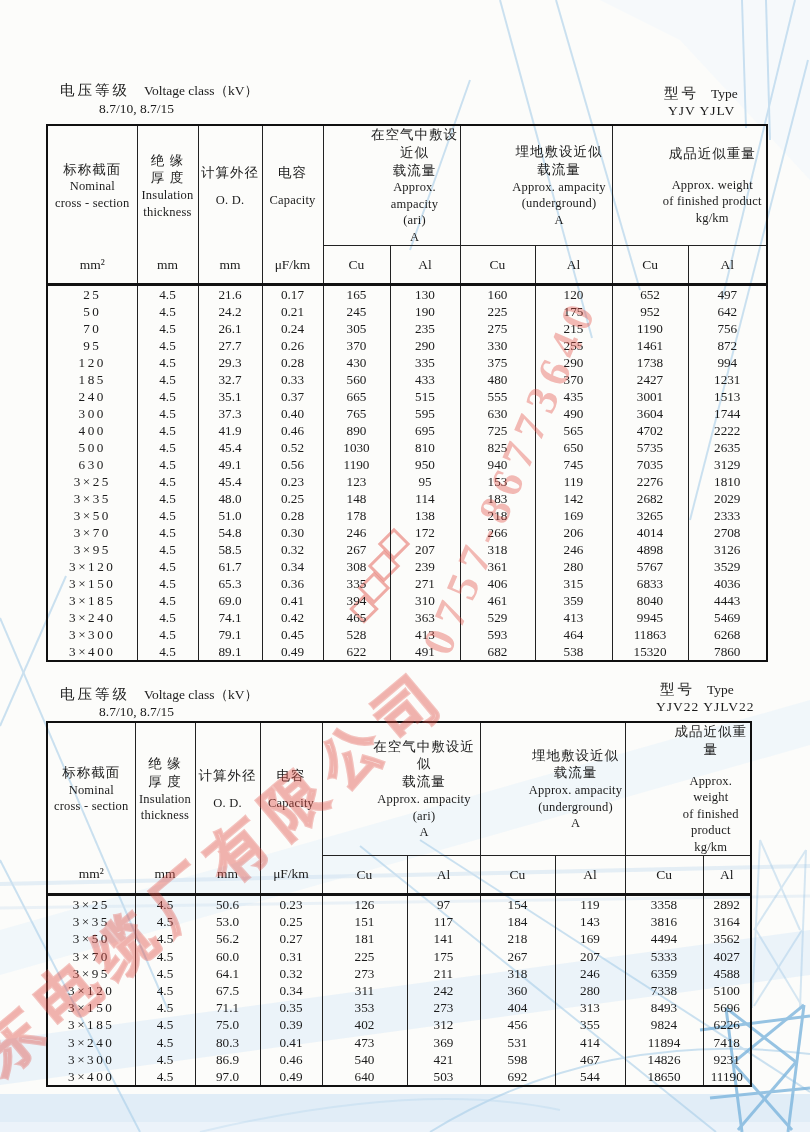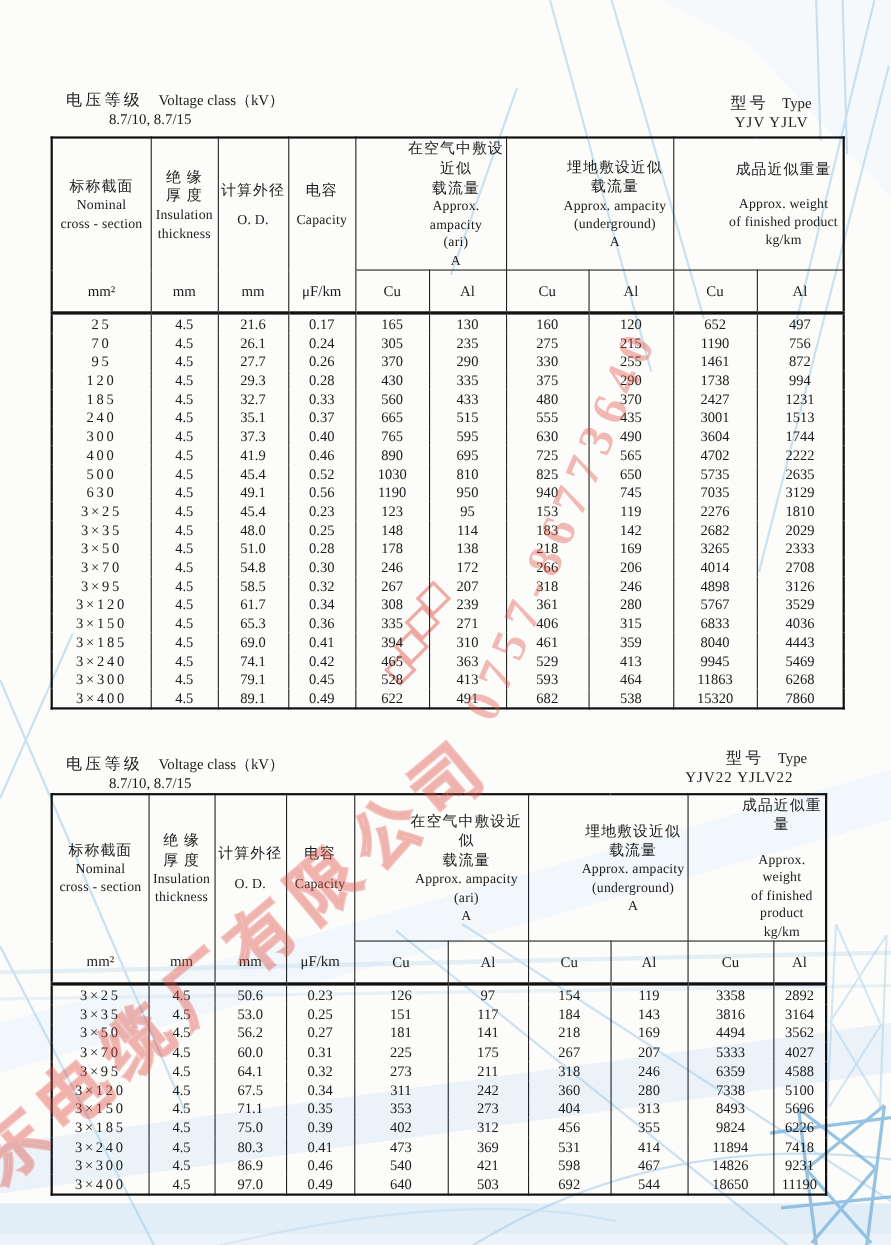--- a/index.html
+++ b/index.html
@@ -197,20 +197,32 @@
         <td>21.6</td>
         <td>0.17</td>
         <td>165</td>
         <td>130</td>
         <td>160</td>
         <td>120</td>
         <td>652</td>
         <td>497</td>
       </tr>
       <tr>
+        <td>50</td>
+        <td>4.5</td>
+        <td>24.2</td>
+        <td>0.21</td>
+        <td>245</td>
+        <td>190</td>
+        <td>225</td>
+        <td>175</td>
+        <td>952</td>
+        <td>642</td>
+      </tr>
+      <tr>
         <td>70</td>
         <td>4.5</td>
         <td>26.1</td>
         <td>0.24</td>
         <td>305</td>
         <td>235</td>
         <td>275</td>
         <td>215</td>
         <td>1190</td>
         <td>756</td>
@@ -448,21 +460,21 @@
 
 <div class="abs trow" style="left:60px;top:685px;">
   <span class="t-cn">电压等级</span>
   <span class="t-en">Voltage class（kV）</span>
 </div>
 <div class="abs t-sub" style="left:99px;top:704px;">8.7/10, 8.7/15</div>
 <div class="abs trow" style="left:660px;top:680px;gap:12px;">
   <span class="t-cn">型号</span>
   <span class="t-en">Type</span>
 </div>
-<div class="abs t-model-values" style="left:623px;top:699px;">YJV22  YJLV22</div>
+<div class="abs t-model-values" style="left:656px;top:699px;">YJV22  YJLV22</div>
 
 <table id="table2">
   <colgroup>
     <col style="width:88px">
       <col style="width:60px">
       <col style="width:65px">
       <col style="width:62px">
     <col style="width:85px">
       <col style="width:73px">
       <col style="width:75px">

